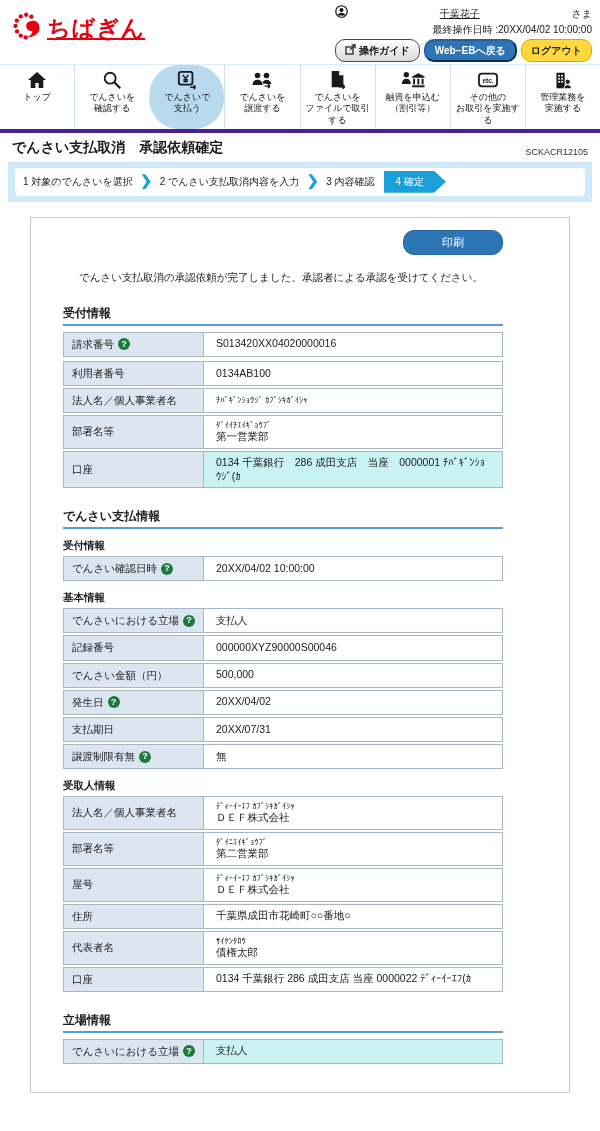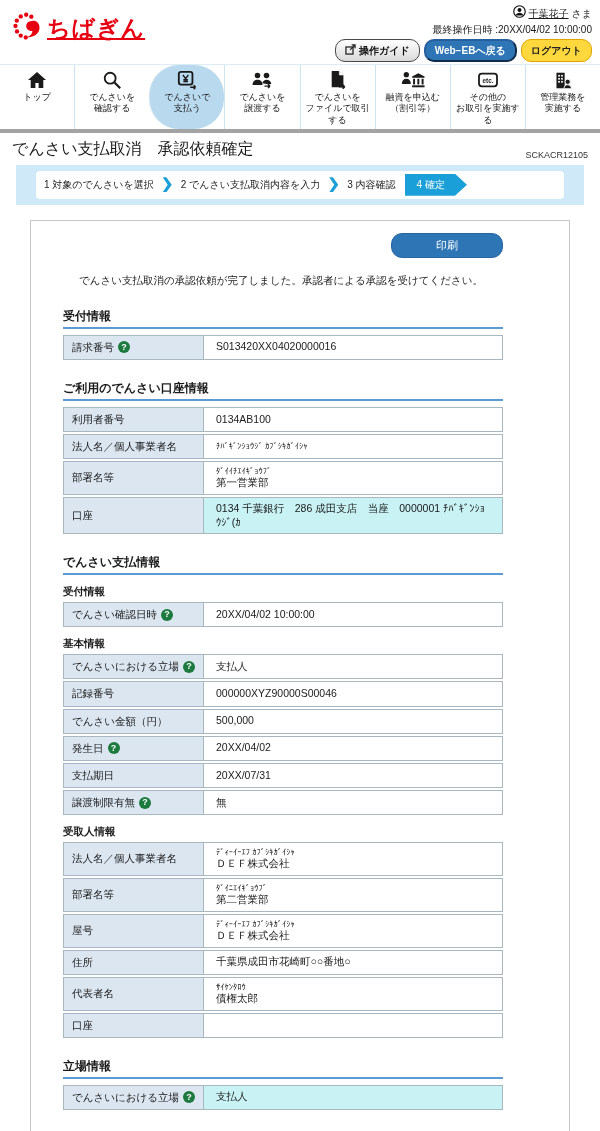--- a/index.html
+++ b/index.html
@@ -11,52 +11,52 @@
   html,body{margin:0;padding:0;}
   body{
     width:600px;min-height:1131px;background:#fff;color:#1a1a1a;
     font-family:"Liberation Sans","DejaVu Sans",sans-serif;
   }
   
   .app-header{display:flex;justify-content:space-between;align-items:flex-start;padding:5px 8px 2px 12px;}
   .logo{display:flex;align-items:center;gap:5px;margin-top:6px;cursor:pointer;}
   .logo-text{color:var(--brand-red);font-weight:bold;font-size:23px;letter-spacing:1px;text-decoration:underline;}
   .hdr-right{text-align:right;font-size:10px;line-height:1.5;}
-  .user-line{display:flex;justify-content:flex-end;align-items:center;gap:3px;}
+  .user-line{display:flex;justify-content:space-between;align-items:center;gap:3px;}
   .user-name{text-decoration:underline;}
   .hbtns{display:flex;gap:4px;justify-content:flex-end;margin-top:2px;}
   .hbtn{font-family:inherit;font-size:10px;line-height:1;padding:4px 9px;border-radius:10px;cursor:pointer;display:inline-flex;align-items:center;gap:3px;}
   .btn-guide{background:linear-gradient(#ffffff,#d9d9d9);border:1.5px solid #4a4a4a;color:#111;font-weight:bold;text-align:center;}
   .btn-webeb{background:var(--button-blue);border:1.5px solid #24υ5a8e;border-color:#265f9e;color:#fff;font-weight:bold;}
   .btn-logout{background:var(--logout-yellow);border:1.5px solid #e0a400;color:#222;font-weight:bold;}
   
-  .main-nav{display:flex;border-top:1px solid #dcecf7;border-bottom:4px solid #a3a3a3;}
+  .main-nav{display:flex;border-top:1px solid #dcecf7;border-bottom:4px solid #4c1d95;}
   .nav-item{flex:1;display:flex;flex-direction:column;align-items:center;justify-content:flex-start;
     padding:4px 1px 3px;border-left:1px solid #cfe3f1;cursor:pointer;min-height:46px;}
   .nav-item:first-child{border-left:none;}
   .nav-item.active{background:#b9d9ee;border-radius:30px;}
   .nav-icon{height:22px;display:flex;align-items:center;}
   .nav-label{font-size:9px;text-align:center;line-height:1.25;margin-top:1px;}
   
   .titlebar{display:flex;justify-content:space-between;align-items:flex-end;margin:6px 12px 5px;}
-  .page-title{font-size:16px;font-weight:normal;}
+  .page-title{font-size:14px;font-weight:bold;}
   .page-code{font-size:9px;color:#333;}
   
-  .crumb{background:#cfe9f8;margin:0 16px;padding:6px 20px;}
+  .crumb{background:#cfe9f8;margin:0 8px;padding:6px 7px;}
   .crumb-box{background:#fff;border-radius:4px;padding:3px 8px;display:flex;align-items:center;gap:9px;min-height:22px;}
   .step{font-size:10px;color:#222;}
   .chev{width:9px;height:15px;background:var(--accent-blue);
     clip-path:polygon(0 0,40% 0,100% 50%,40% 100%,0 100%,55% 50%);}
   .step-active{background:var(--accent-blue);color:#fff;font-size:10px;padding:4px 22px 4px 12px;
     clip-path:polygon(0 0,calc(100% - 12px) 0,100% 50%,calc(100% - 12px) 100%,0 100%);}
   
   .panel{margin:15px 30px 18px;border:1px solid #c6c6c6;padding:12px 66px 24px 32px;background:#fff;}
   .print-row{text-align:right;}
   .btn-print{background:var(--button-blue);color:#fff;border:1px solid #2766a3;border-radius:11px;
-    width:112px;padding:4px 0;font-size:11px;font-family:inherit;cursor:pointer;}
+    width:100px;padding:4px 0;font-size:11px;font-family:inherit;cursor:pointer;}
   .lead-msg{font-size:10.5px;margin:16px 16px 2px;}
   .sec-title{font-size:12px;font-weight:bold;border-bottom:2px solid var(--section-line);
     padding-bottom:2px;margin:20px 0 6px;}
   .sub-title{font-size:10.5px;font-weight:bold;margin:10px 0 3px;}
   .tbl{margin-bottom:4px;}
   .trow{display:flex;border:1px solid var(--row-border);margin-bottom:2px;background:#fff;}
   .tlabel{width:140px;flex:0 0 140px;background:var(--label-bg);border-right:1px solid var(--row-border);
     padding:5px 8px;font-size:10.5px;display:flex;align-items:center;gap:4px;line-height:1.25;}
   .help{width:12px;height:12px;flex:0 0 12px;border-radius:50%;background:#1d7a3f;color:#fff;font-size:9px;
     font-weight:bold;display:inline-flex;align-items:center;justify-content:center;cursor:pointer;line-height:1;}
@@ -236,21 +236,20 @@
               <span>請求番号</span>
               <span class="help">?</span>
             </div>
             <div class="tvalue">
               <div class="val">S013420XX04020000016</div>
             </div>
           </div>
         </div>
       </section>
       <section class="sec">
-        <div class="sec-title">ご利用のでんさい口座情報</div>
         <div class="tbl">
           <div class="trow">
             <div class="tlabel">
               <span>利用者番号</span>
             </div>
             <div class="tvalue">
               <div class="val">0134AB100</div>
             </div>
           </div>
           <div class="trow">
@@ -391,20 +390,23 @@
             </div>
             <div class="tvalue">
               <div class="ruby">ｻｲｹﾝﾀﾛｳ</div>
               <div class="val">債権太郎</div>
             </div>
           </div>
           <div class="trow">
             <div class="tlabel">
               <span>口座</span>
             </div>
+            <div class="tvalue">
+              <div class="val">0134 千葉銀行 286 成田支店 当座 0000022 ﾃﾞｨｰｲｰｴﾌ(ｶ</div>
+            </div>
           </div>
         </div>
       </section>
       <section class="sec">
         <div class="sec-title">立場情報</div>
         <div class="tbl">
           <div class="trow">
             <div class="tlabel">
               <span>でんさいにおける立場</span>
               <span class="help">?</span>

